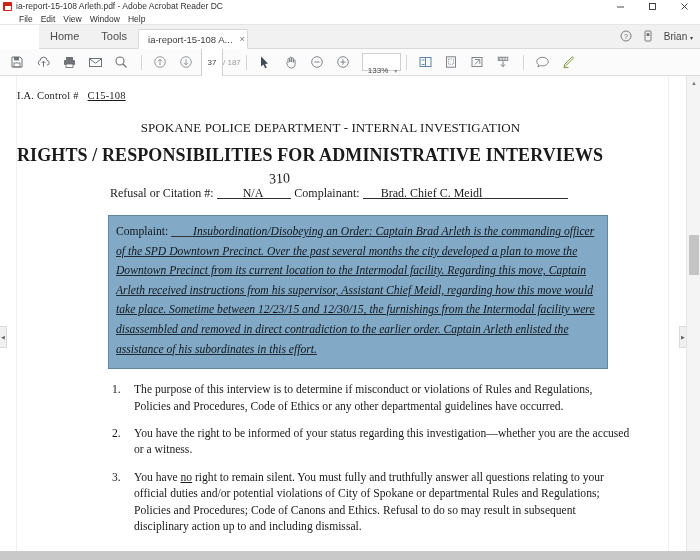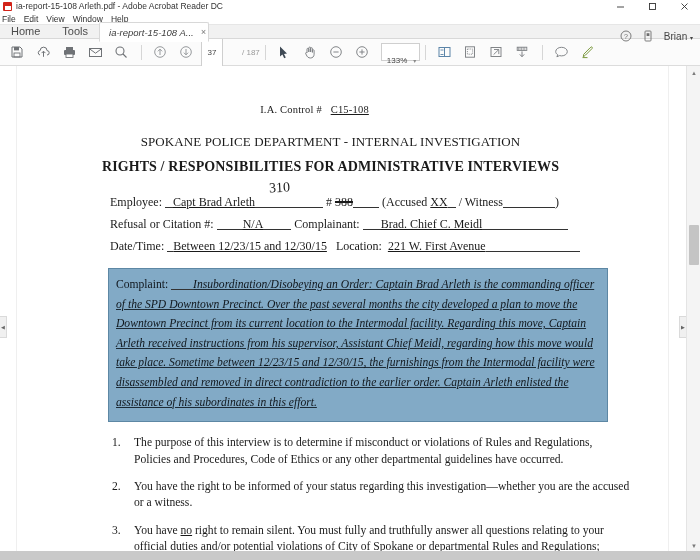--- a/index.html
+++ b/index.html
@@ -55,60 +55,60 @@
     font-family: "DejaVu Sans", sans-serif;
   }
   .win-btn svg { display:block; }
 
   
   .menubar {
     height: 12px;
     background: #ffffff;
     display: flex;
     align-items: center;
-    padding-left: 0;
+    padding-left: 17px;
     border-bottom: 1px solid #e6e6e6;
   }
   .menu-item {
     font-size: 8.5px;
     color: #303030;
     padding: 0 6px 0 2px;
     line-height: 12px;
     white-space: nowrap;
   }
 
   
   .tabrow {
-    height: 14px;
+    height: 24px;
     background: #f1f1f1;
     display: flex;
-    align-items: center;
+    align-items: flex-end;
     position: relative;
     border-bottom: 1px solid #d8d8d8;
+    margin-left: 39px;
   }
   .tab-home, .tab-tools {
     font-size: 11px;
     color: #4c4c4c;
     padding: 0 11px;
     line-height: 21px;
     height: 22px;
     white-space: nowrap;
   }
   .tab-doc {
     background: #ffffff;
     border: 1px solid #d8d8d8;
     border-bottom: 1px solid #ffffff;
     height: 20px;
     margin-bottom: -1px;
     display: flex;
     align-items: center;
     padding: 0 2px 0 9px;
     border-radius: 2px 2px 0 0;
     max-width: 150px;
-    font-style: italic;
   }
   .tab-doc-label {
     font-size: 9.5px;
     color: #3c3c3c;
     white-space: nowrap;
     overflow: hidden;
     text-overflow: ellipsis;
   }
   .tab-close {
     font-size: 9px;
@@ -154,21 +154,21 @@
     border: 1px solid #cfcfcf;
     background: #fff;
     font-size: 8px;
     color: #444;
     display: flex; align-items: center; justify-content: center;
     flex: none;
   }
   .page-total {
     font-size: 8px;
     color: #999;
-    margin-left: 19px;
+    margin-left: 0;
     white-space: nowrap;
     flex: none;
   }
   .zoom-box {
     height: 17px;
     border: 1px solid #cfcfcf;
     background: #fff;
     display: flex; align-items: center;
     padding: 16px 3px 0 5px;
     margin-left: 4px;
@@ -197,41 +197,40 @@
   .doc {
     position: absolute;
     left: 0; top: 0;
     width: 653px;
     padding: 0 0 0 0;
     font-family: "Liberation Serif", serif;
     color: #1a1a1a;
   }
 
   .ctrl-line {
-    text-align: center;
+    text-align: left;
     padding-right: 52px;
-    margin-top: 38px;
+    margin-top: 14px;
     font-size: 10.5px;
     letter-spacing: .2px;
   }
   .ctrl-val {
     text-decoration: underline;
     padding: 0 6px;
   }
 
   .doc-title1 {
     text-align: center;
     font-size: 13px;
     margin-top: 19px;
     letter-spacing: .1px;
     padding-right: 26px;
   }
   .doc-title2 {
-    text-align: center;
-    font-size: 14px;
+    font-size: 18px;
     font-weight: bold;
     margin-top: 9px;
     letter-spacing: .1px;
     padding-right: 26px;
   }
 
   .form-area {
     margin-top: 16px;
     padding-left: 93px;
     padding-right: 38px;
@@ -540,44 +539,28 @@
         <span>I.A. Control #</span>
         <span class="ctrl-val">C15-108</span>
       </div>
 
       <div class="doc-title1">SPOKANE POLICE DEPARTMENT - INTERNAL INVESTIGATION</div>
       <div class="doc-title2">RIGHTS / RESPONSIBILITIES FOR ADMINISTRATIVE INTERVIEWS</div>
 
       <div class="form-area">
         <div class="hand-310">310</div>
 
-        <div class="form-row">
-          <span>Employee:</span>
-          <span class="fill" style="width:8px;"></span><span class="ul">Capt Brad Arleth</span><span class="fill" style="width:68px;"></span>
-          <span>#</span>
-          <span class="strike ul">388</span><span class="fill" style="width:26px;"></span>
-          <span>(Accused</span>
-          <span class="ul">XX</span><span class="fill" style="width:8px;"></span>
-          <span>/ Witness</span><span class="fill" style="width:52px;"></span><span>)</span>
-        </div>
 
         <div class="form-row">
           <span>Refusal or Citation #:</span>
           <span class="fill" style="width:26px;"></span><span class="ul">N/A</span><span class="fill" style="width:28px;"></span>
           <span>Complainant:</span>
           <span class="fill" style="width:18px;"></span><span class="ul">Brad. Chief C. Meidl</span><span class="fill" style="width:86px;"></span>
         </div>
 
-        <div class="form-row">
-          <span>Date/Time:</span>
-          <span class="fill" style="width:6px;"></span><span class="ul">Between 12/23/15 and 12/30/15</span>
-          <span>&nbsp;</span>
-          <span>Location:</span>
-          <span>&nbsp;</span><span class="ul">221 W. First Avenue</span><span class="fill" style="width:94px;"></span>
-        </div>
       </div>
 
       <div class="complaint-box">
         <span>Complaint:</span>
         <span class="fill" style="width:22px;"></span><span class="ul-line">Insubordination/Disobeying an Order:  Captain Brad Arleth is the commanding officer of the SPD Downtown Precinct.  Over the past several months the city developed a plan to move the Downtown Precinct from its current location to the Intermodal facility.  Regarding this move, Captain Arleth received instructions from his supervisor, Assistant Chief Meidl, regarding how this move would take place.  Sometime between 12/23/15 and 12/30/15, the furnishings from the Intermodal facility were disassembled and removed in direct contradiction to the earlier order.  Captain Arleth enlisted the assistance of his subordinates in this effort.</span>
       </div>
 
       <div class="numbered">
         <div class="num-item">
           <div class="num-lab">1.</div>

